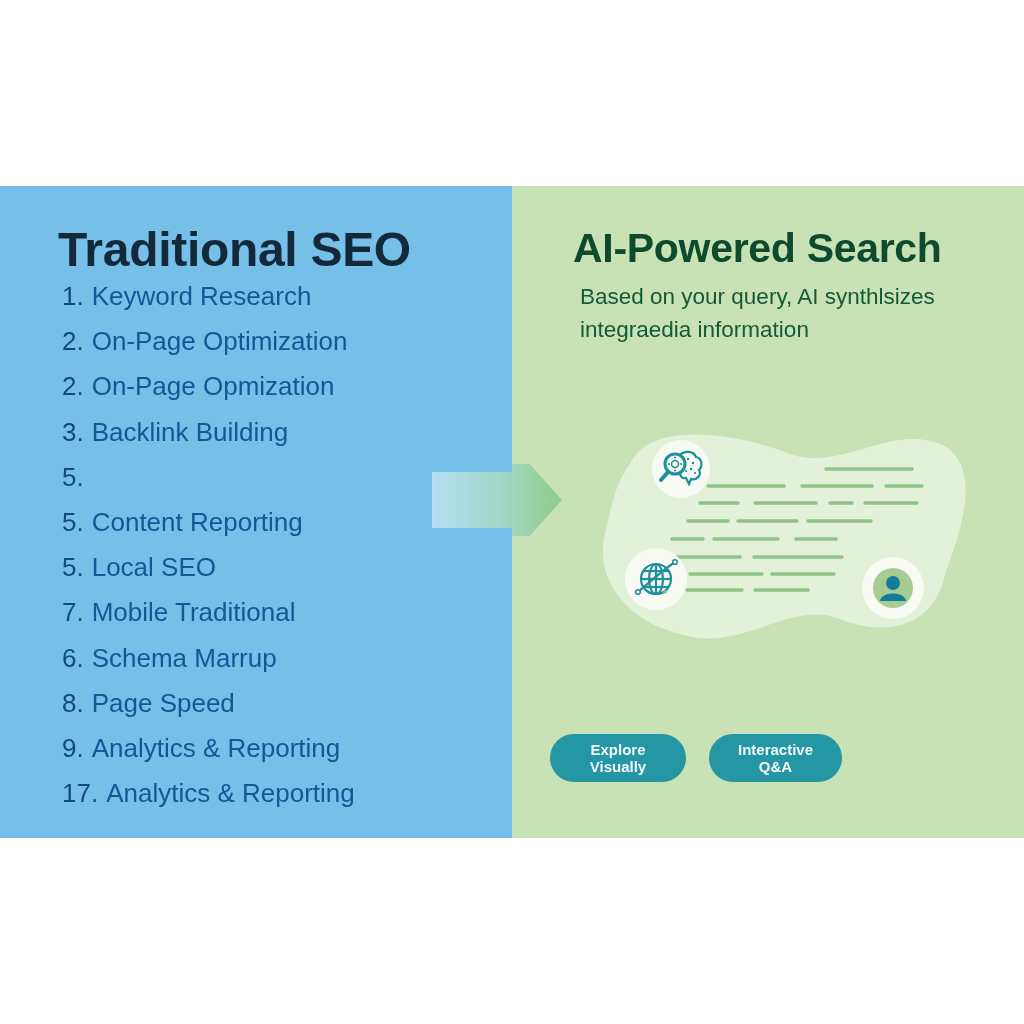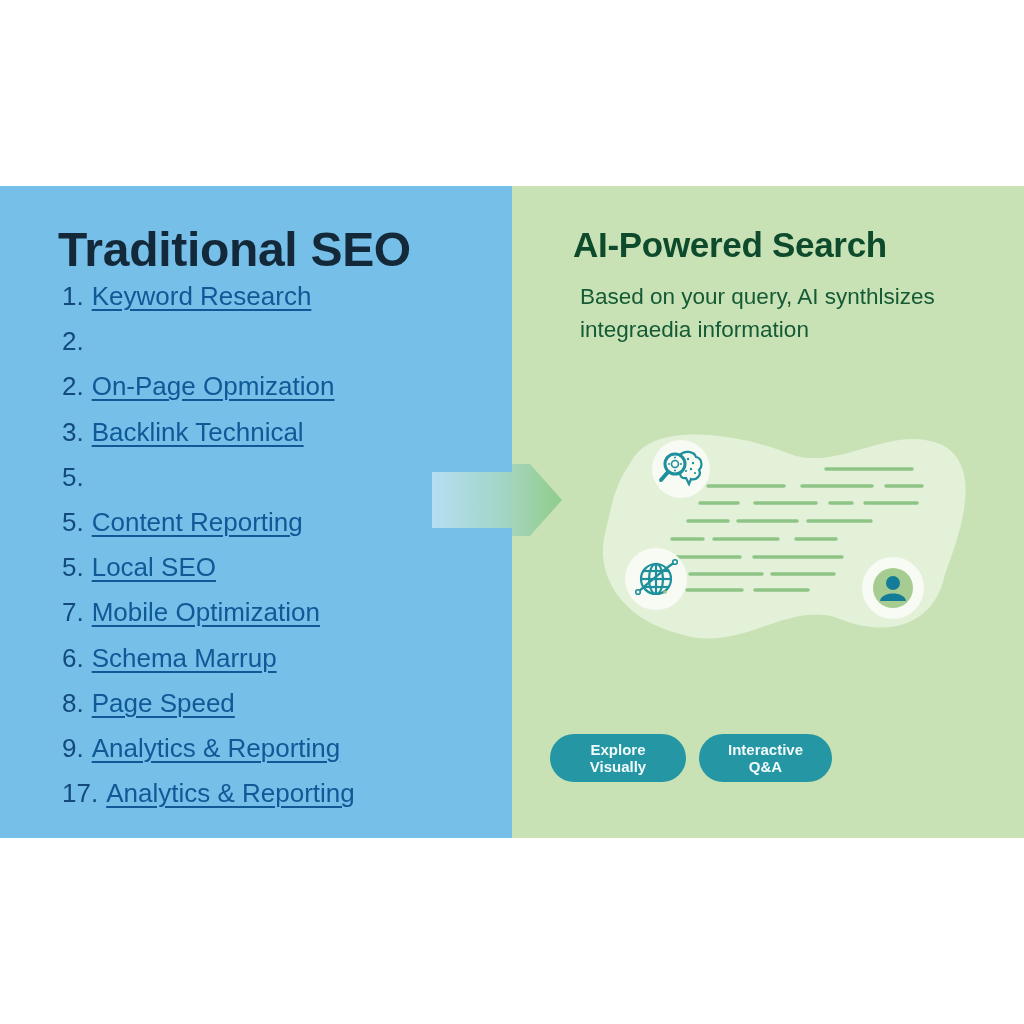--- a/index.html
+++ b/index.html
@@ -13,43 +13,43 @@
   .left-title {
     position: absolute; left: 58px; top: 222px;
     font-size: 48px; font-weight: bold; color: #13293a; letter-spacing: -0.3px;
   }
   .seo-list { position: absolute; left: 62px; top: 274px; list-style: none; }
   .seo-item {
     height: 45.2px; font-size: 26px; color: #124a7c; white-space: nowrap;
     display: flex; align-items: center;
   }
   .seo-num { display: inline-block; margin-right: 8px; color: #124a7c; }
-  .seo-link { color: #0f5a96; text-decoration: underline; text-underline-offset: 4px; text-decoration-thickness: 2px; cursor: pointer; }
+  .seo-link { color: #0f5a96; text-underline-offset: 4px; text-decoration-thickness: 2px; cursor: pointer; }
 
   .arrow { position: absolute; left: 432px; top: 464px; width: 132px; height: 72px; }
 
   .right-title {
     position: absolute; left: 573px; top: 225px;
-    font-size: 35px; font-weight: bold; color: #0e4b2d; letter-spacing: -0.3px;
+    font-size: 41px; font-weight: bold; color: #0e4b2d; letter-spacing: -0.3px;
   }
   .right-desc {
     position: absolute; left: 580px; top: 280px; width: 420px;
     font-size: 22.5px; line-height: 33px; color: #145a35;
   }
 
   .blob { position: absolute; left: 590px; top: 424px; width: 380px; height: 220px; }
   .icon-circle {
     position: absolute; border-radius: 50%; background: #f7fbf3;
     display: flex; align-items: center; justify-content: center;
   }
   .ic-brain { left: 652px; top: 440px; width: 58px; height: 58px; }
   .ic-globe { left: 625px; top: 548px; width: 62px; height: 62px; }
   .ic-user { left: 862px; top: 557px; width: 62px; height: 62px; }
 
-  .pill-row { position: absolute; left: 550px; top: 734px; display: flex; gap: 13px; }
+  .pill-row { position: absolute; left: 550px; top: 734px; display: flex; gap: 23px; }
   .pill {
     height: 48px; border-radius: 24px; background: #2596a4; color: #f1fbfb;
     font-size: 15px; font-weight: bold; display: flex; align-items: center; justify-content: center;
     padding: 0 14px; border: none; cursor: pointer; font-family: "Liberation Sans", sans-serif;
   }
   .pill-1 { width: 136px; }
   .pill-2 { width: 133px; }
   .pill-3 { width: 148px; }
 </style>
 </head>
@@ -59,43 +59,44 @@
 <div class="panel right-panel"></div>
 
 <h1 class="left-title">Traditional SEO</h1>
 <ol class="seo-list">
   <li class="seo-item">
       <span class="seo-num">1.</span>
       <a class="seo-link">Keyword Research</a>
     </li>
   <li class="seo-item">
       <span class="seo-num">2.</span>
+      <a class="seo-link">On-Page Optimization</a>
     </li>
   <li class="seo-item">
       <span class="seo-num">2.</span>
       <a class="seo-link">On-Page Opmization</a>
     </li>
   <li class="seo-item">
       <span class="seo-num">3.</span>
-      <a class="seo-link">Backlink Technical</a>
+      <a class="seo-link">Backlink Building</a>
     </li>
   <li class="seo-item">
       <span class="seo-num">5.</span>
     </li>
   <li class="seo-item">
       <span class="seo-num">5.</span>
       <a class="seo-link">Content Reporting</a>
     </li>
   <li class="seo-item">
       <span class="seo-num">5.</span>
       <a class="seo-link">Local SEO</a>
     </li>
   <li class="seo-item">
       <span class="seo-num">7.</span>
-      <a class="seo-link">Mobile Optimization</a>
+      <a class="seo-link">Mobile Traditional</a>
     </li>
   <li class="seo-item">
       <span class="seo-num">6.</span>
       <a class="seo-link">Schema Marrup</a>
     </li>
   <li class="seo-item">
       <span class="seo-num">8.</span>
       <a class="seo-link">Page Speed</a>
     </li>
   <li class="seo-item">

